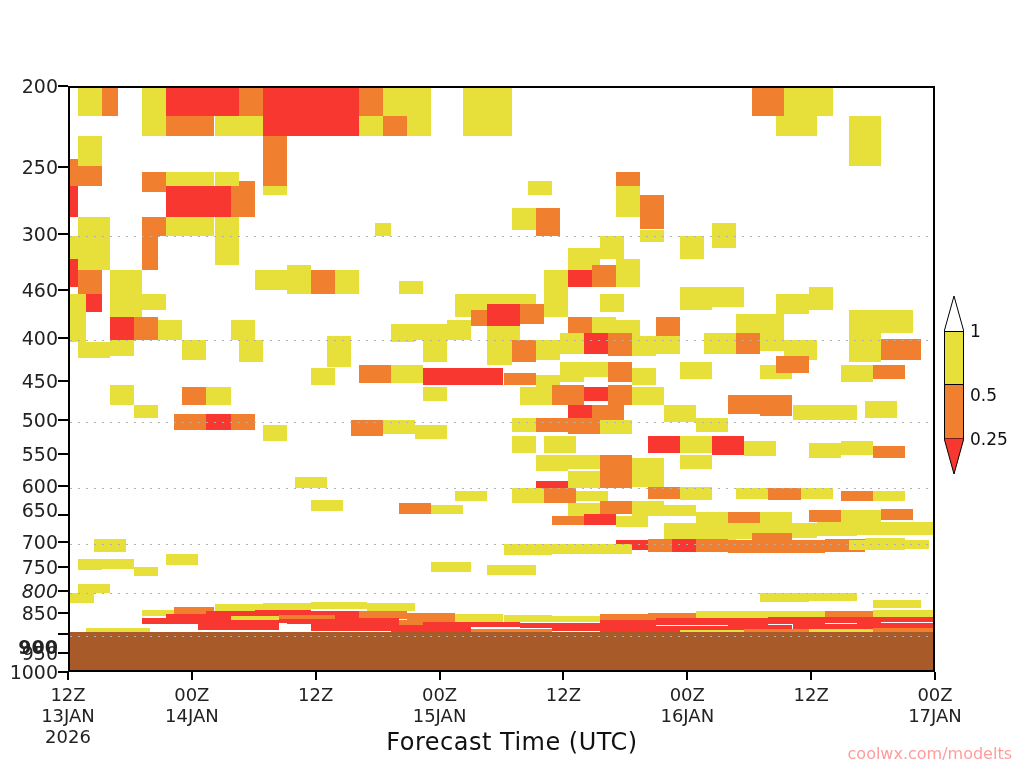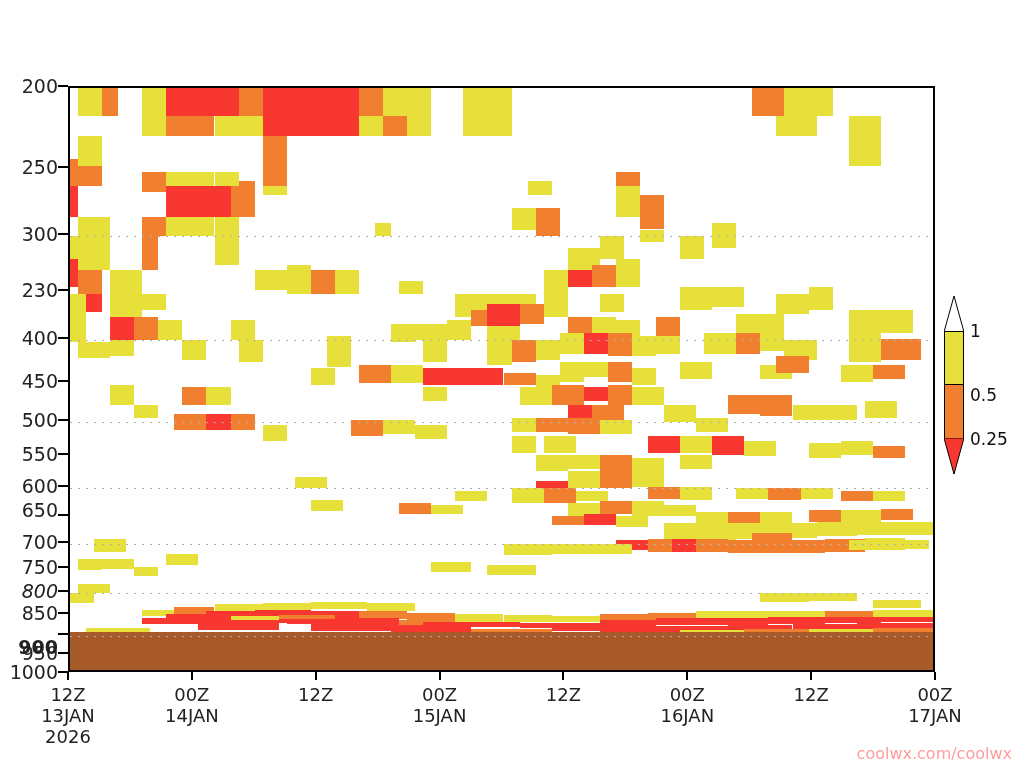--- a/index.html
+++ b/index.html
@@ -100,21 +100,21 @@
       <i style="top: 525.826px;"></i>
       <i style="top: 546.638px;"></i>
       <i style="top: 566.324px;"></i>
       <i style="top: 585px;"></i>
     </div>
 
   <div class="y-axis-labels" id="ylabels">
       <span style="top: 0px;">200</span>
       <span style="top: 81.2471px;">250</span>
       <span style="top: 147.631px;">300</span>
-      <span style="top: 203.757px;">230</span>
+      <span style="top: 203.757px;">460</span>
       <span style="top: 252.376px;">400</span>
       <span style="top: 295.262px;">450</span>
       <span style="top: 333.624px;">500</span>
       <span style="top: 368.326px;">550</span>
       <span style="top: 400.007px;">600</span>
       <span style="top: 424px;">650</span>
       <span style="top: 456.134px;">700</span>
       <span style="top: 481.254px;">750</span>
       <span style="top: 504.753px; font-style: italic;">800</span>
       <span style="top: 526.826px;">850</span>
@@ -473,22 +473,23 @@
       </div>
       <div class="xlab" style="left: 811.143px;">
         <div class="l1">12Z</div>
       </div>
       <div class="xlab" style="left: 935px;">
         <div class="l1">00Z</div>
         <div class="l2">17JAN</div>
       </div>
     </div>
 
-
-  <div class="watermark">coolwx.com/coolwx</div>
+  <div class="xaxis-title">Forecast Time (UTC)</div>
+
+  <div class="watermark">coolwx.com/modelts</div>
 
   <div class="cbar-wrap">
     <svg class="cbar-arrow-up" viewBox="0 0 20 36" preserveAspectRatio="none">
       <polygon points="10,0 20,36 0,36" fill="#ffffff" stroke="#000" stroke-width="1"></polygon>
     </svg>
     <div class="cbar-body" id="cbarbody">
         <div class="cbar-seg mid-line" style="top: 0%; height: 50%; background: rgb(232, 224, 58);"></div>
         <div class="cbar-seg" style="top: 50%; height: 50%; background: rgb(240, 128, 48);"></div>
       </div>
     <svg class="cbar-arrow-dn" viewBox="0 0 20 36" preserveAspectRatio="none">

